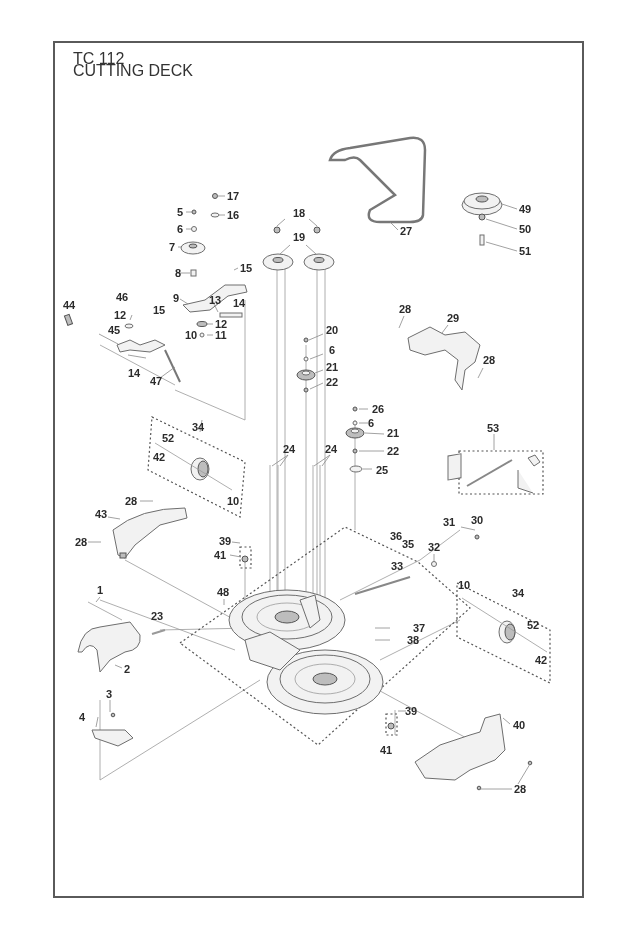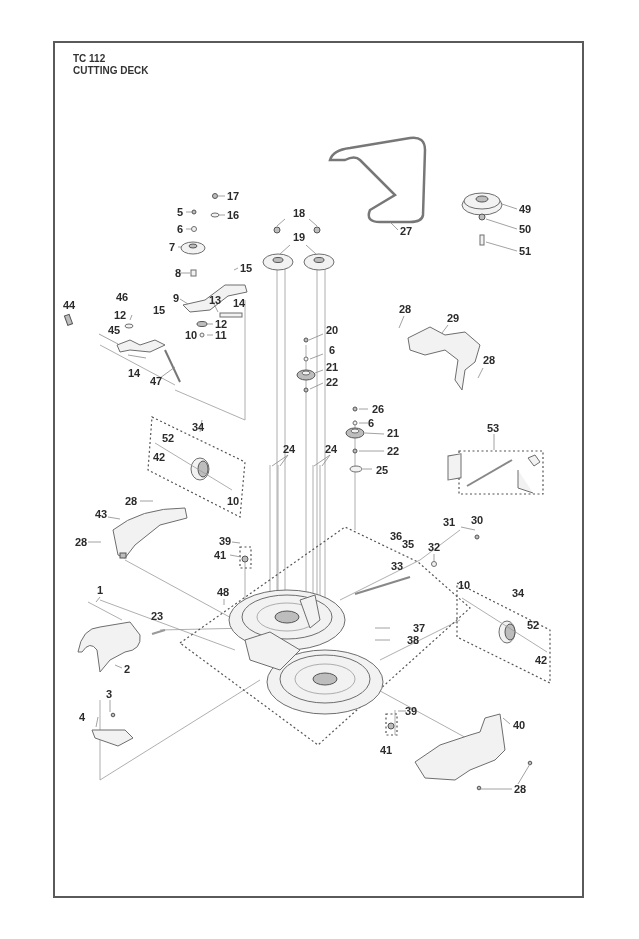--- a/index.html
+++ b/index.html
@@ -1,18 +1,18 @@
 <!DOCTYPE html>
 <html><head>
 <meta charset="utf-8">
 <style>
   html, body { margin:0; padding:0; background:#ffffff; }
   body { width:639px; height:939px; position:relative; overflow:hidden; font-family:"Liberation Sans", sans-serif; }
   #frame { position:absolute; left:53px; top:41px; width:531px; height:857px; border:2px solid #5a5a5a; box-sizing:border-box; }
-  #title { position:absolute; left:73px; top:53px; font-size:10px; font-weight:bold; color:#333; line-height:12px; }
+  #title { position:absolute; left:73px; top:53px; font-size:16px; font-weight:normal; color:#333; line-height:12px; }
   #diagram { position:absolute; left:0; top:0; width:639px; height:939px; }
   .lbl { font-family:"Liberation Sans", sans-serif; font-size:11px; font-weight:bold; fill:#2b2b2b; }
   .ld { stroke:#8a8a8a; stroke-width:0.8; fill:none; }
   .part { stroke:#6e6e6e; stroke-width:1; fill:#f2f2f2; }
   .partd { stroke:#555; stroke-width:1; fill:#bdbdbd; }
   .dash { stroke:#555; stroke-width:1.2; stroke-dasharray:2 2.5; fill:none; }
   .thin { stroke:#9a9a9a; stroke-width:0.8; fill:none; }
 </style>
 </head>
 <body>

